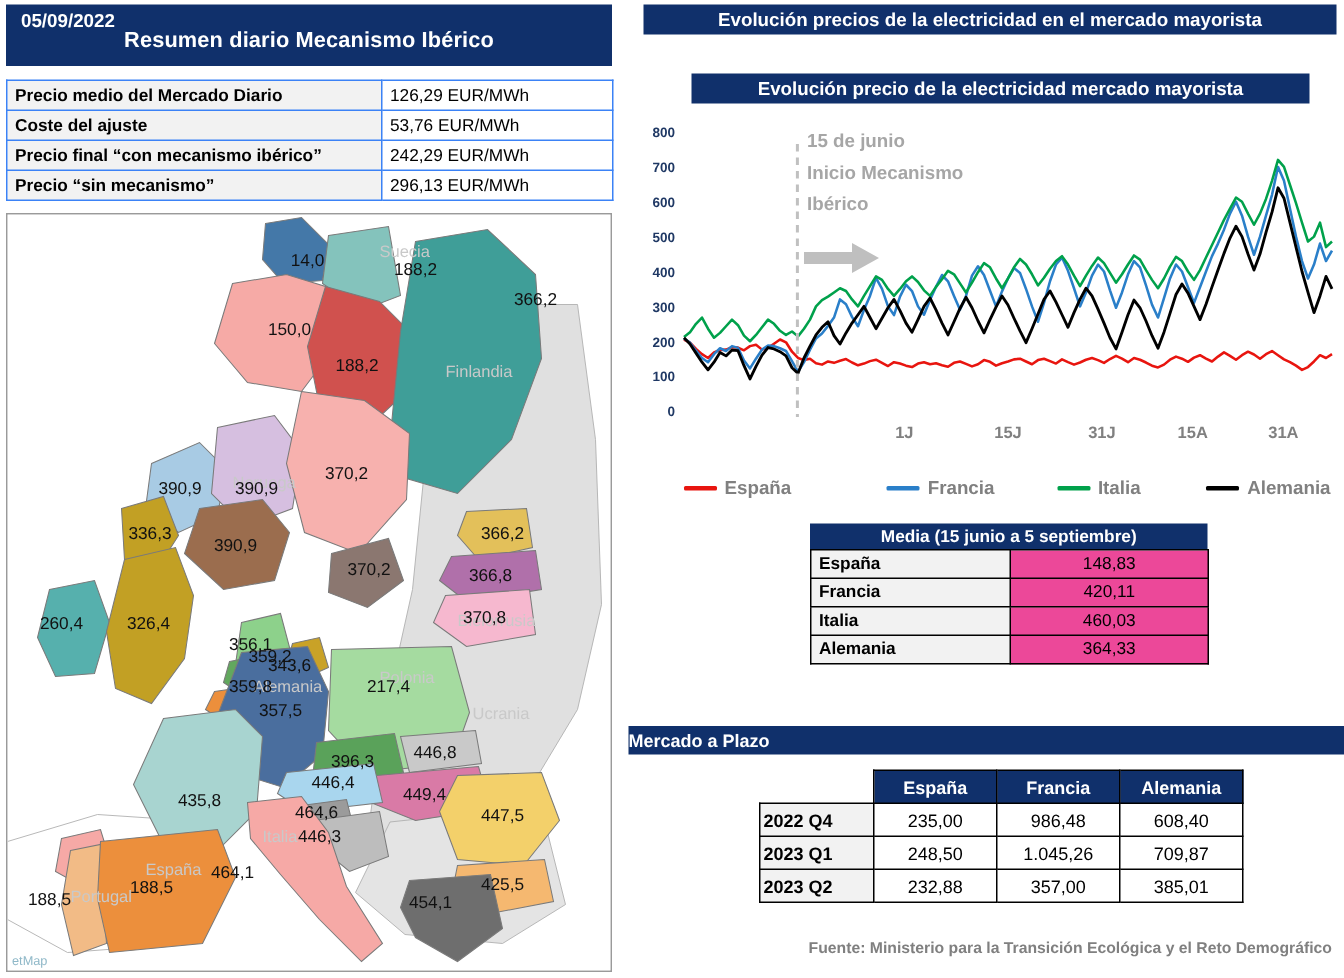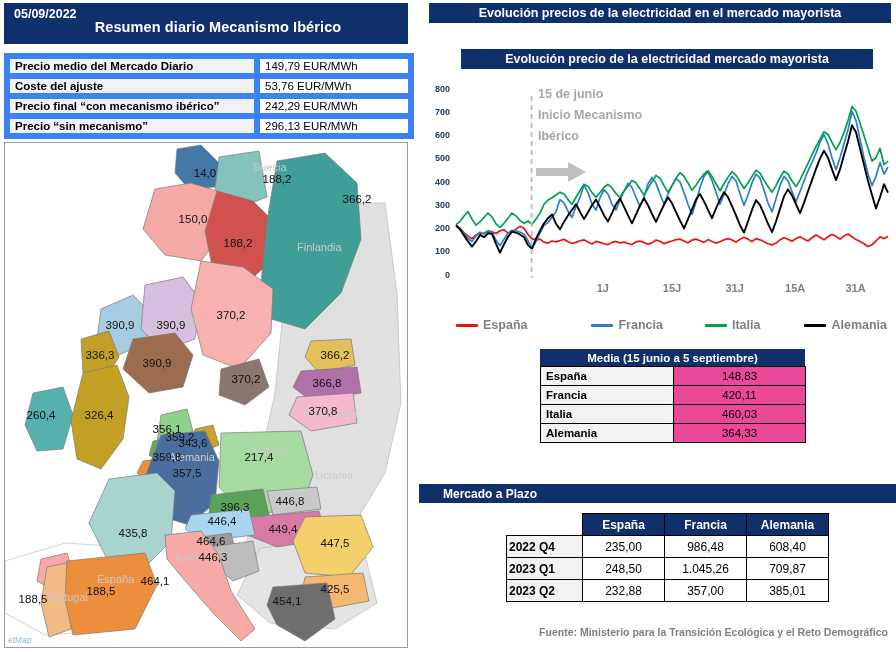--- a/index.html
+++ b/index.html
@@ -22,30 +22,30 @@
 
   #summary-header{
     position:absolute;left:4px;top:3px;width:404px;height:41px;
     background:#10306b;color:#fff;box-sizing:border-box;
   }
   #summary-date{
     position:absolute;left:10px;top:4px;font-size:12.5px;font-weight:bold;color:#fff;
   }
   #summary-title{
     position:absolute;left:0;top:16px;width:404px;text-align:center;
-    font-size:14.5px;font-weight:bold;color:#fff;letter-spacing:.1px;padding-left:12px;
+    font-size:14.5px;font-weight:bold;color:#fff;letter-spacing:.1px;
   }
 
   
   #summary-table{
     position:absolute;left:4px;top:53px;width:404px;
     border-collapse:collapse;table-layout:fixed;
   }
   #summary-table td{
-    border:6px solid #3b82f6;
+    border:1px solid #3b82f6;
     height:20px;font-size:11.5px;padding:1px 5px;box-sizing:border-box;
     color:#000;
   }
   #summary-table td.lbl{width:250px;font-weight:bold;background:#f2f2f2;}
   #summary-table td.val{width:154px;background:#ffffff;}
 
   
   #map-box{
     position:absolute;left:4px;top:142px;width:404px;height:506px;
     border:1px solid #9a9a9a;background:#ffffff;box-sizing:border-box;overflow:hidden;
@@ -92,21 +92,21 @@
   }
   #media-table td{
     border:1px solid #000;height:19px;font-size:11.5px;box-sizing:border-box;color:#000;
   }
   #media-table td.k{width:133px;font-weight:bold;background:#f2f2f2;padding-left:5px;}
   #media-table td.v{width:132px;background:#ec4899;text-align:center;}
 
   
   #plazo-banner{
     position:absolute;left:1px;top:484px;width:477px;height:19px;font-size:12px;
-    justify-content:flex-start;padding-left:24px;
+    justify-content:flex-start;padding-left:0;
   }
   #plazo-banner em{font-style:italic;}
   #plazo-banner b{font-style:normal;}
   #plazo-table{
     position:absolute;left:88px;top:513px;width:322px;border-collapse:collapse;table-layout:fixed;
   }
   #plazo-table td,#plazo-table th{
     border:1px solid #000;height:22px;font-size:12px;box-sizing:border-box;color:#000;
     text-align:center;font-weight:normal;
   }
@@ -130,21 +130,21 @@
 
     <div id="summary-header" class="banner">
       <span id="summary-date">05/09/2022</span>
       <span id="summary-title">Resumen diario Mecanismo Ibérico</span>
     </div>
 
     <table id="summary-table">
       <tbody>
         <tr>
           <td class="lbl">Precio medio del Mercado Diario</td>
-          <td class="val">149,79 EUR/MWh</td>
+          <td class="val">126,29 EUR/MWh</td>
         </tr>
         <tr>
           <td class="lbl">Coste del ajuste</td>
           <td class="val">53,76 EUR/MWh</td>
         </tr>
         <tr>
           <td class="lbl">Precio final “con mecanismo ibérico”</td>
           <td class="val">242,29 EUR/MWh</td>
         </tr>
         <tr>

